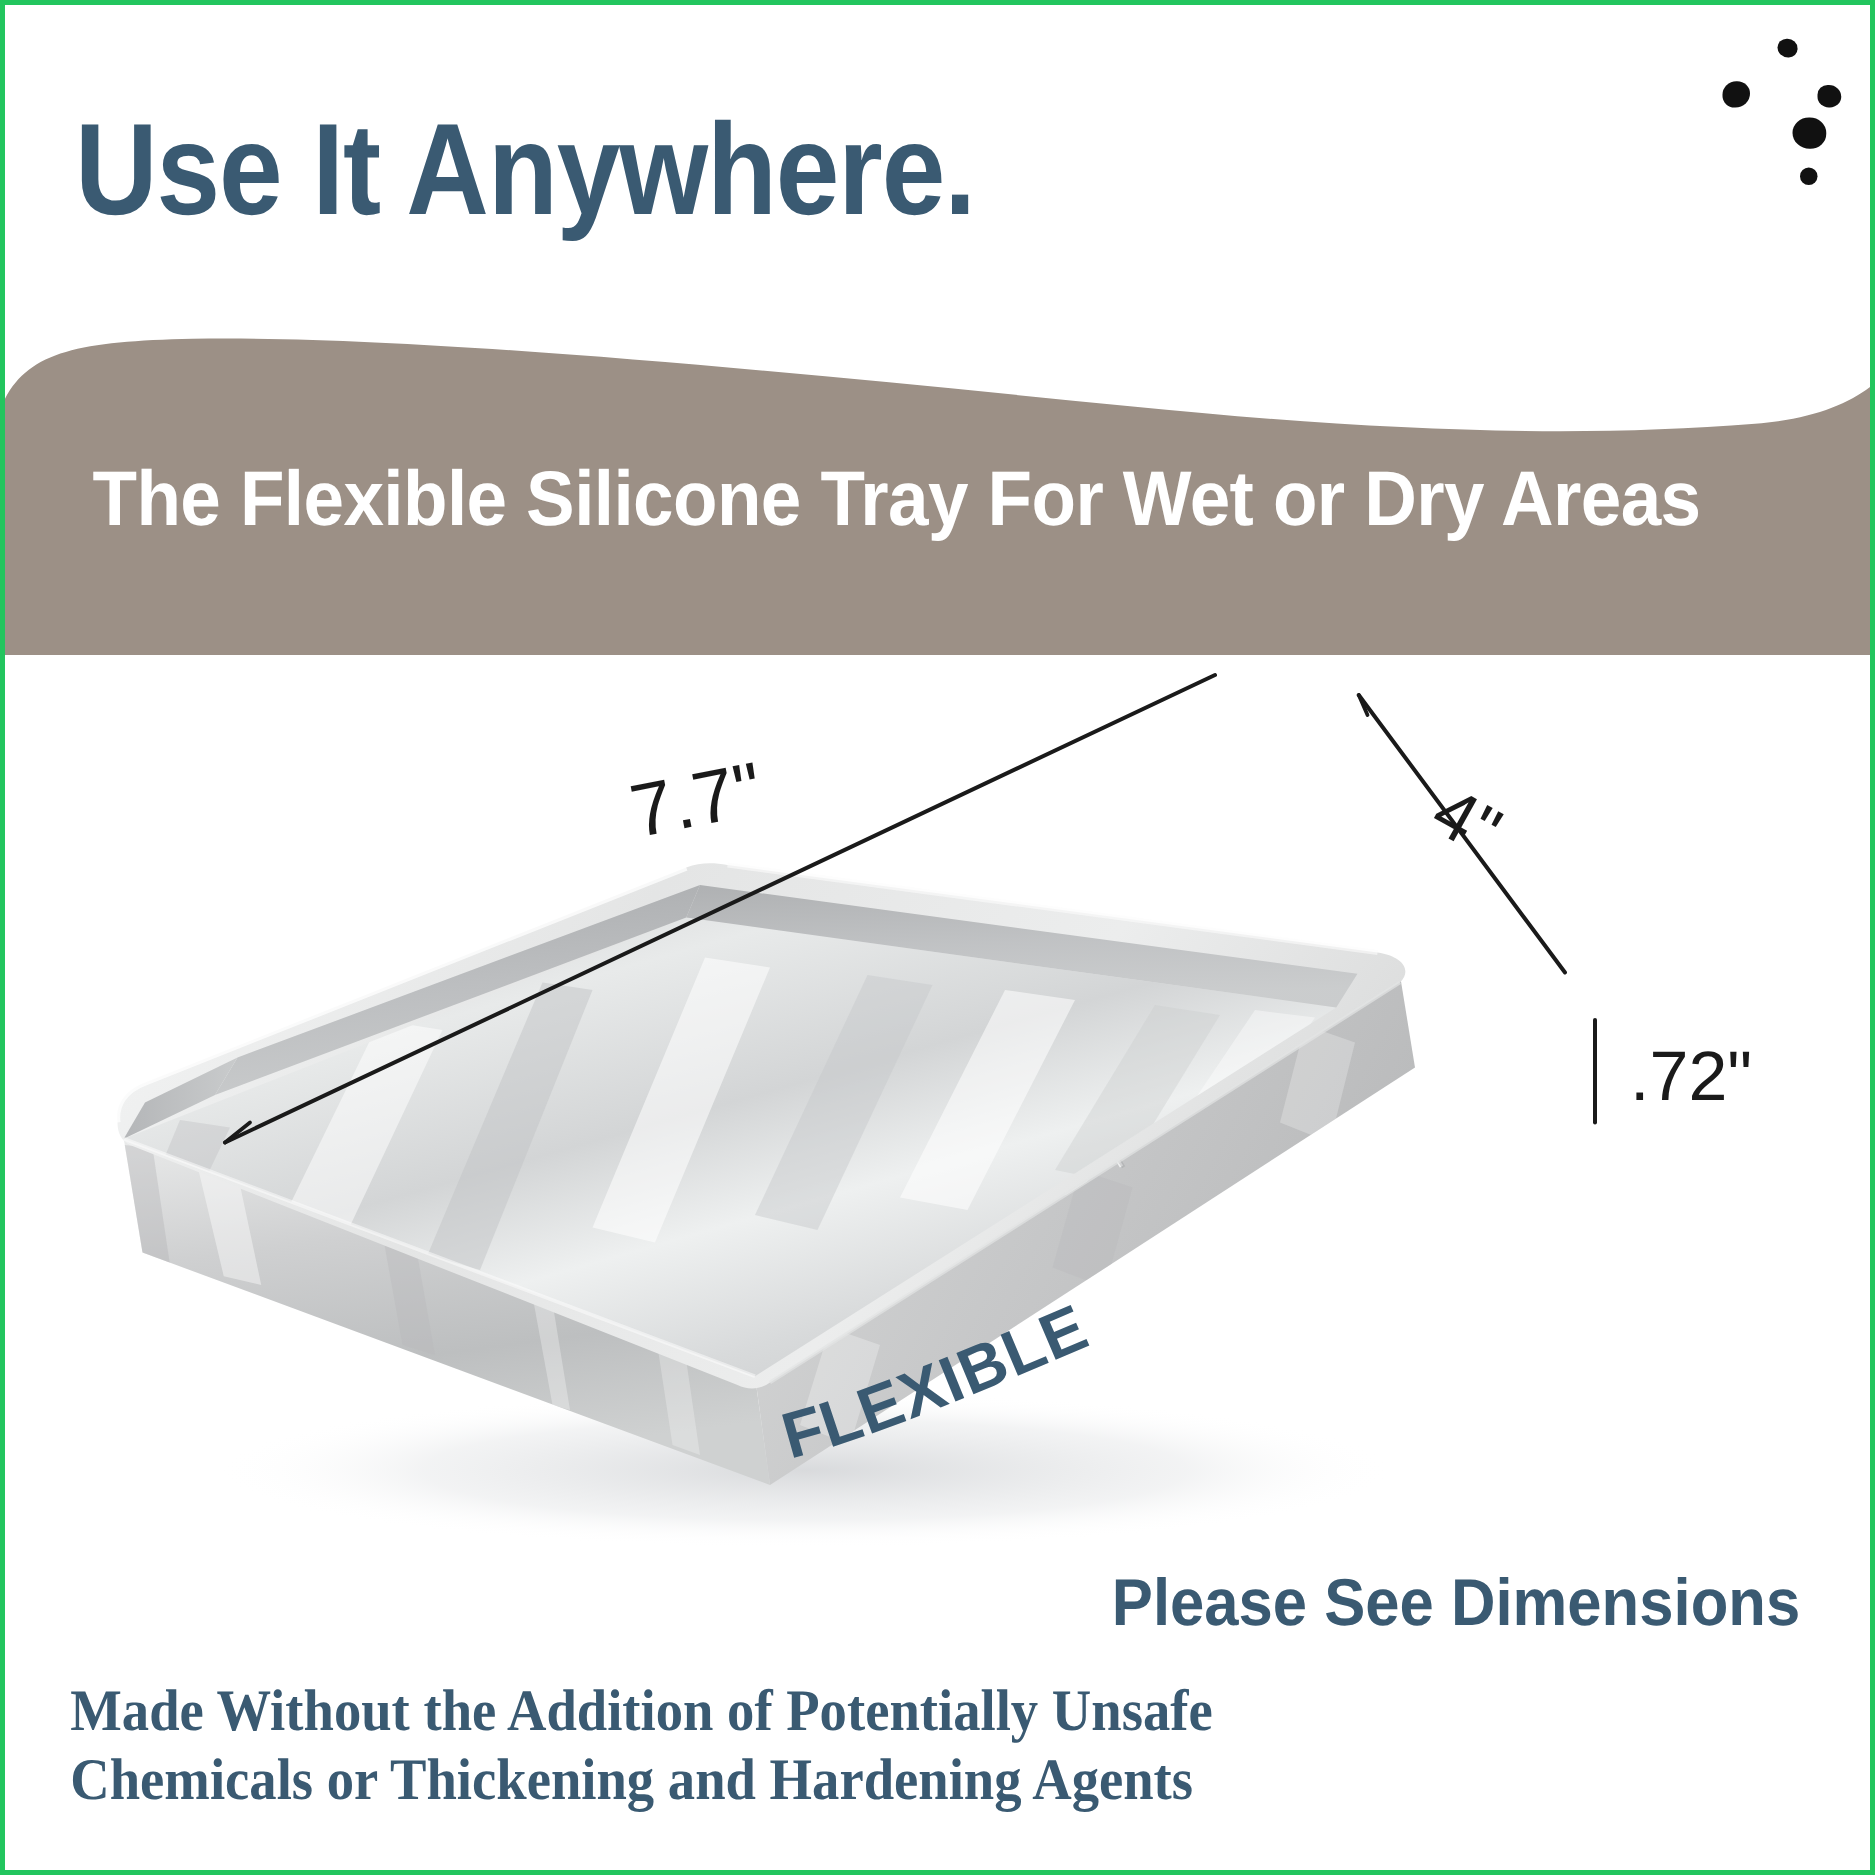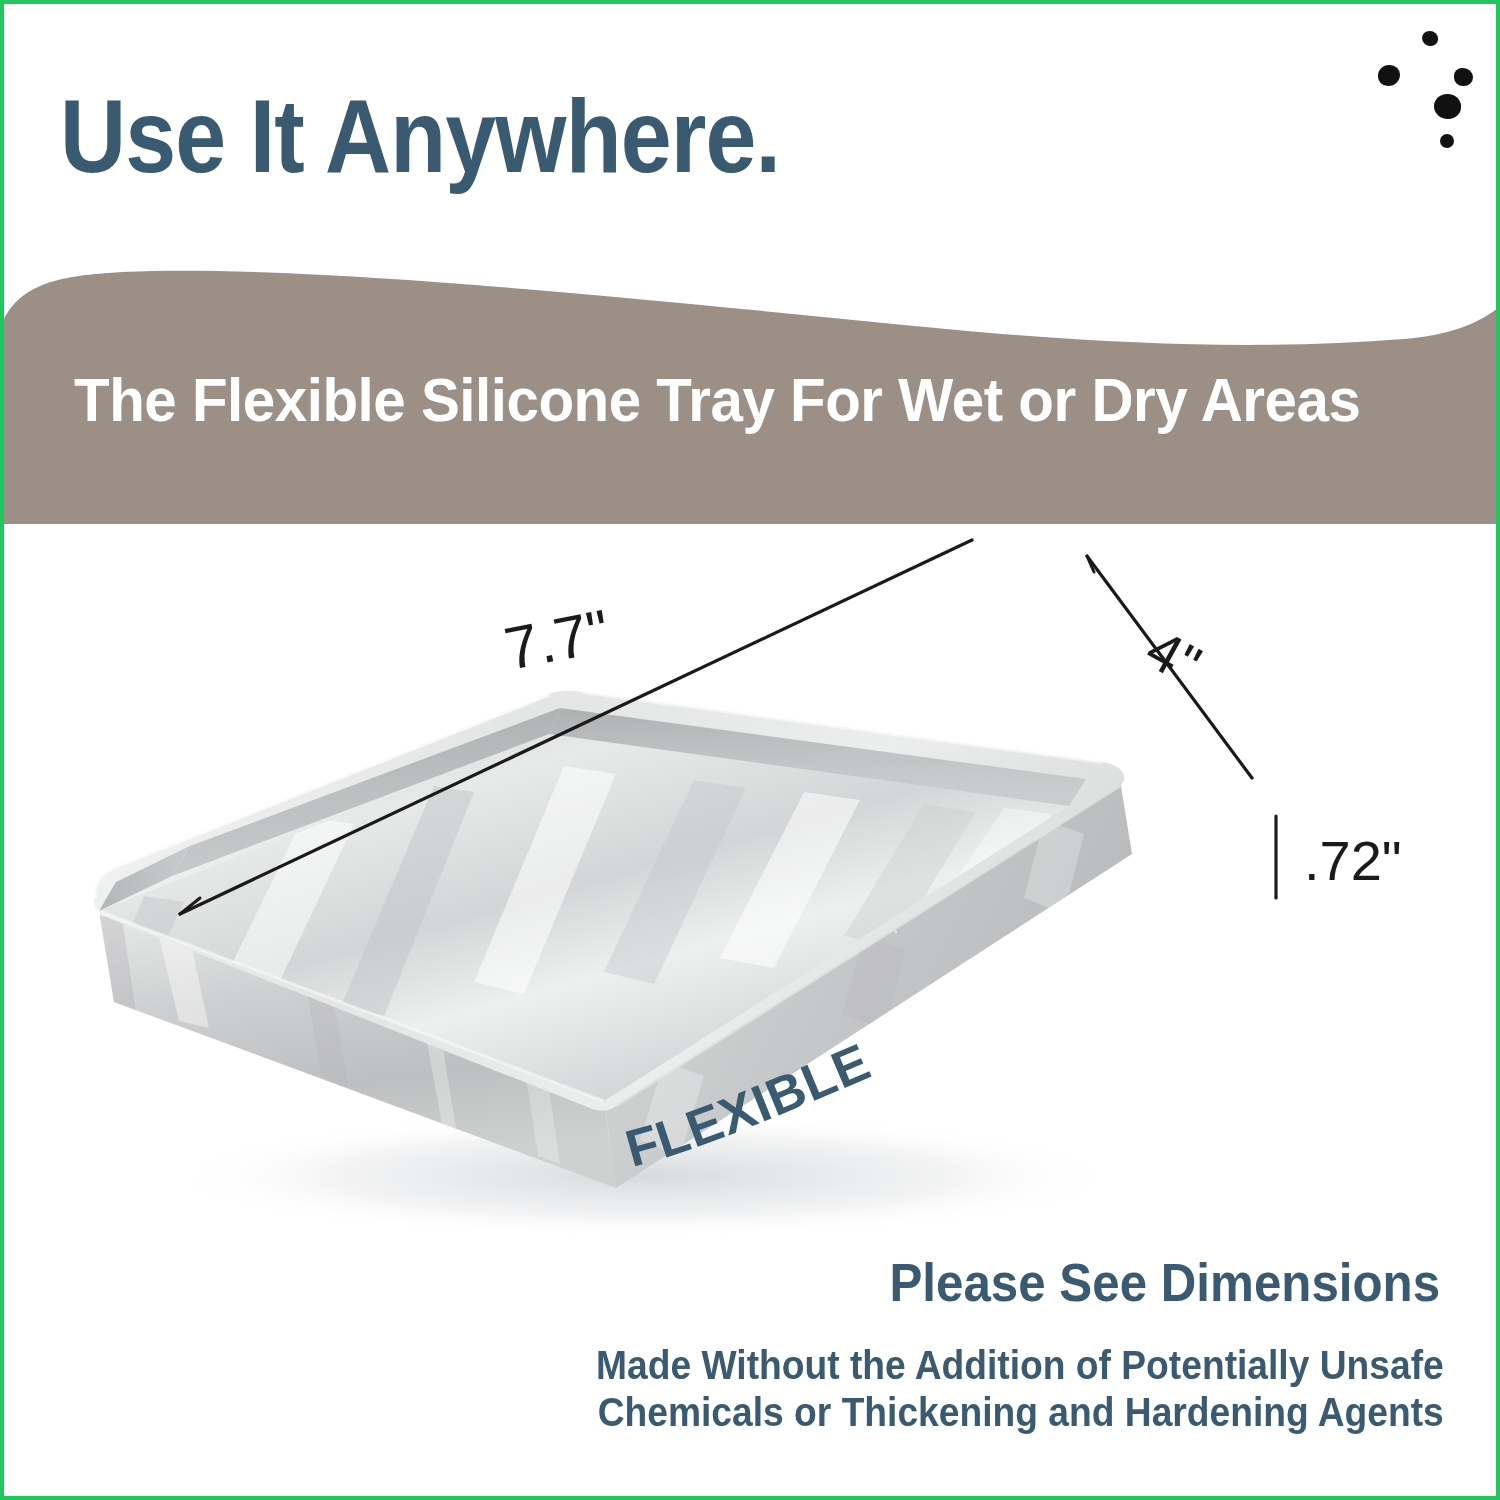--- a/index.html
+++ b/index.html
@@ -134,23 +134,23 @@
     color: #3a5a72;
     transform: scaleX(0.93);
     transform-origin: right center;
     white-space: nowrap;
   }
   #made-without {
     position: absolute;
     left: 0;
     right: 0;
     top: 1338px;
-    text-align: right;
-    font-family: Liberation Sans, sans-serif;
-    font-size: 40px;
+    text-align: left;
+    font-family: Liberation Serif, serif;
+    font-size: 47px;
     font-weight: bold;
     color: #3a5a72;
     line-height: 1.18;
   }
   #made-without div { transform: scaleX(0.93); }
 </style>
 </head>
 <body>
 
 <div id="page">

